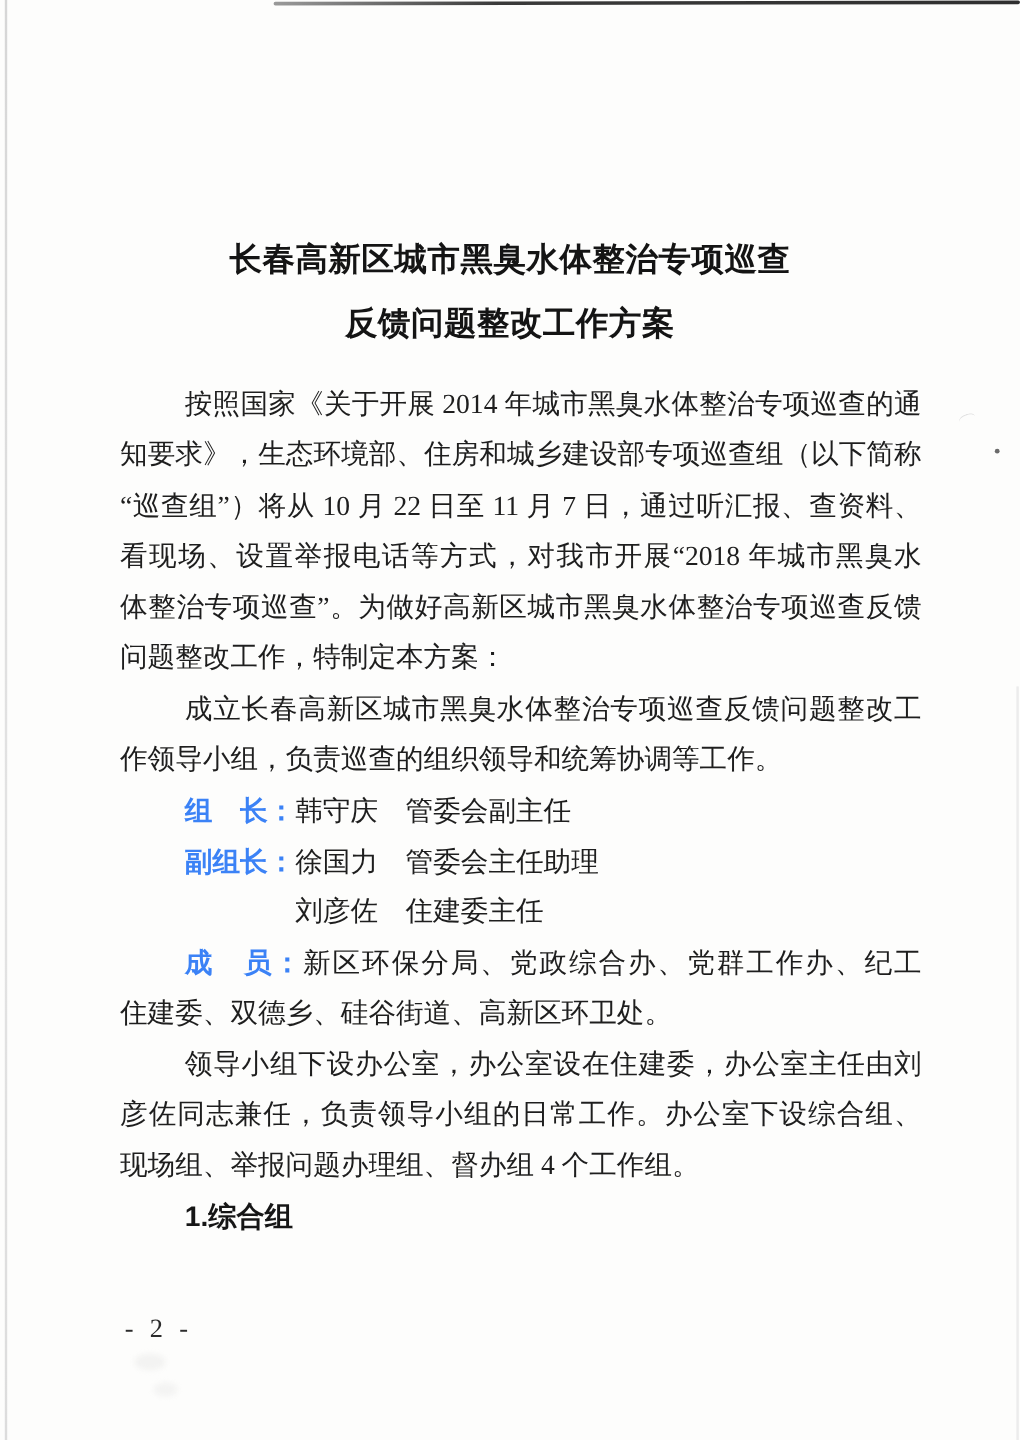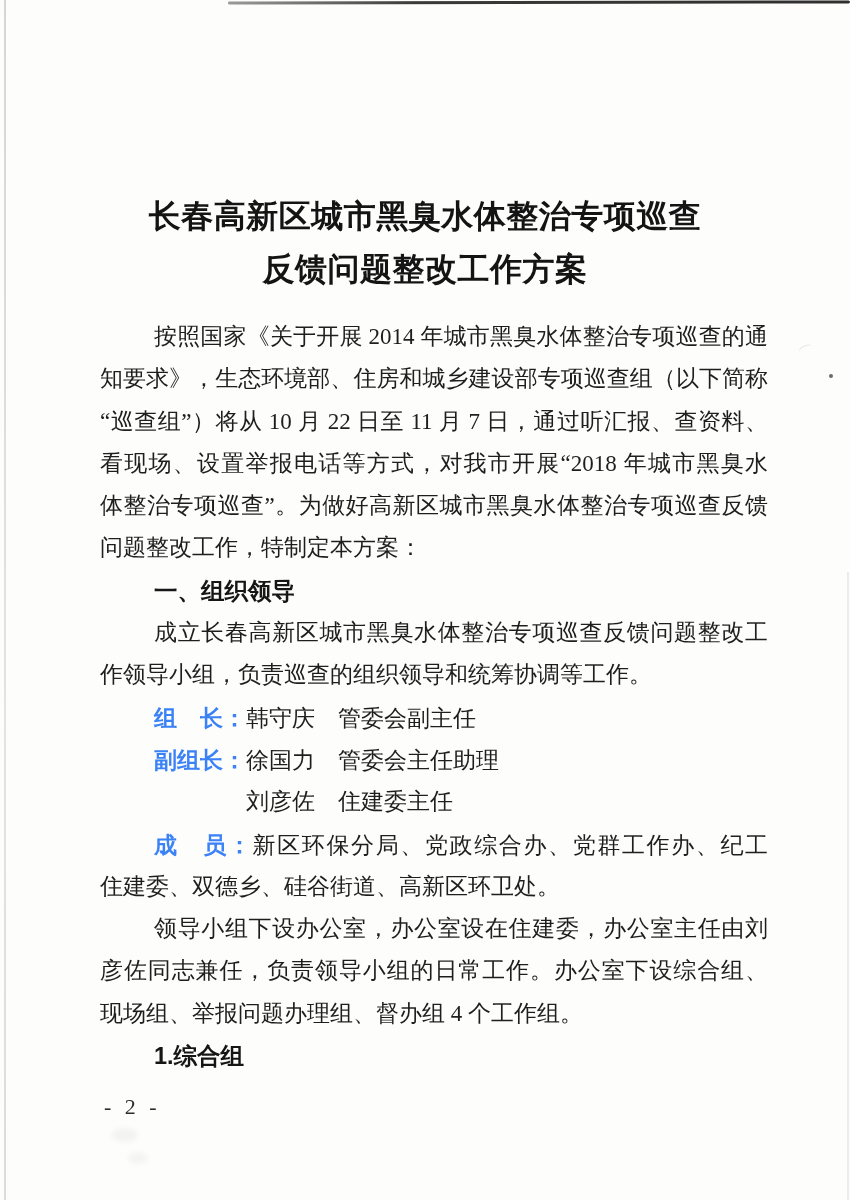--- a/index.html
+++ b/index.html
@@ -45,21 +45,21 @@
   }
   .smudge-2 {
     position: absolute; left: 128px; top: 1152px; width: 20px; height: 12px;
     background: #f4f4f3; border-radius: 50%; filter: blur(2px);
   }
 
   
   .doc-title {
     position: absolute; top: 190px; left: 0; width: 100%;
     text-align: center;
-    font-size: 32px; font-weight: bold; line-height: 53px;
+    font-size: 27px; font-weight: bold; line-height: 53px;
     color: #141414; letter-spacing: 0.5px;
   }
 
   .doc-body {
     position: absolute; top: 316px; left: 100px; width: 668px;
     font-size: 23px; line-height: 42.3px; color: #1e1e1e;
   }
   .line { height: 42.3px; overflow: hidden; white-space: nowrap; }
   .line.j { white-space: normal; text-align: justify; text-align-last: justify; }
   .line.indent { padding-left: 54px; }
@@ -96,21 +96,20 @@
     <div>反馈问题整改工作方案</div>
   </div>
 
   <div class="doc-body">
     <div class="line indent j">按照国家《关于开展 2014 年城市黑臭水体整治专项巡查的通</div>
     <div class="line j">知要求》，生态环境部、住房和城乡建设部专项巡查组（以下简称</div>
     <div class="line j">“巡查组”）将从 10 月 22 日至 11 月 7 日，通过听汇报、查资料、</div>
     <div class="line j">看现场、设置举报电话等方式，对我市开展“2018 年城市黑臭水</div>
     <div class="line j">体整治专项巡查”。为做好高新区城市黑臭水体整治专项巡查反馈</div>
     <div class="line">问题整改工作，特制定本方案：</div>
-    <div class="line indent heading">一、组织领导</div>
     <div class="line indent j">成立长春高新区城市黑臭水体整治专项巡查反馈问题整改工</div>
     <div class="line">作领导小组，负责巡查的组织领导和统筹协调等工作。</div>
     <div class="line indent"><span class="label">组　长：</span><span>韩守庆　管委会副主任</span></div>
     <div class="line indent"><span class="label">副组长：</span><span>徐国力　管委会主任助理</span></div>
     <div class="line name-indent">刘彦佐　住建委主任</div>
     <div class="line indent j"><span class="label">成　员：</span><span>新区环保分局、党政综合办、党群工作办、纪工委、</span></div>
     <div class="line">住建委、双德乡、硅谷街道、高新区环卫处。</div>
     <div class="line indent j">领导小组下设办公室，办公室设在住建委，办公室主任由刘</div>
     <div class="line j">彦佐同志兼任，负责领导小组的日常工作。办公室下设综合组、</div>
     <div class="line">现场组、举报问题办理组、督办组 4 个工作组。</div>

